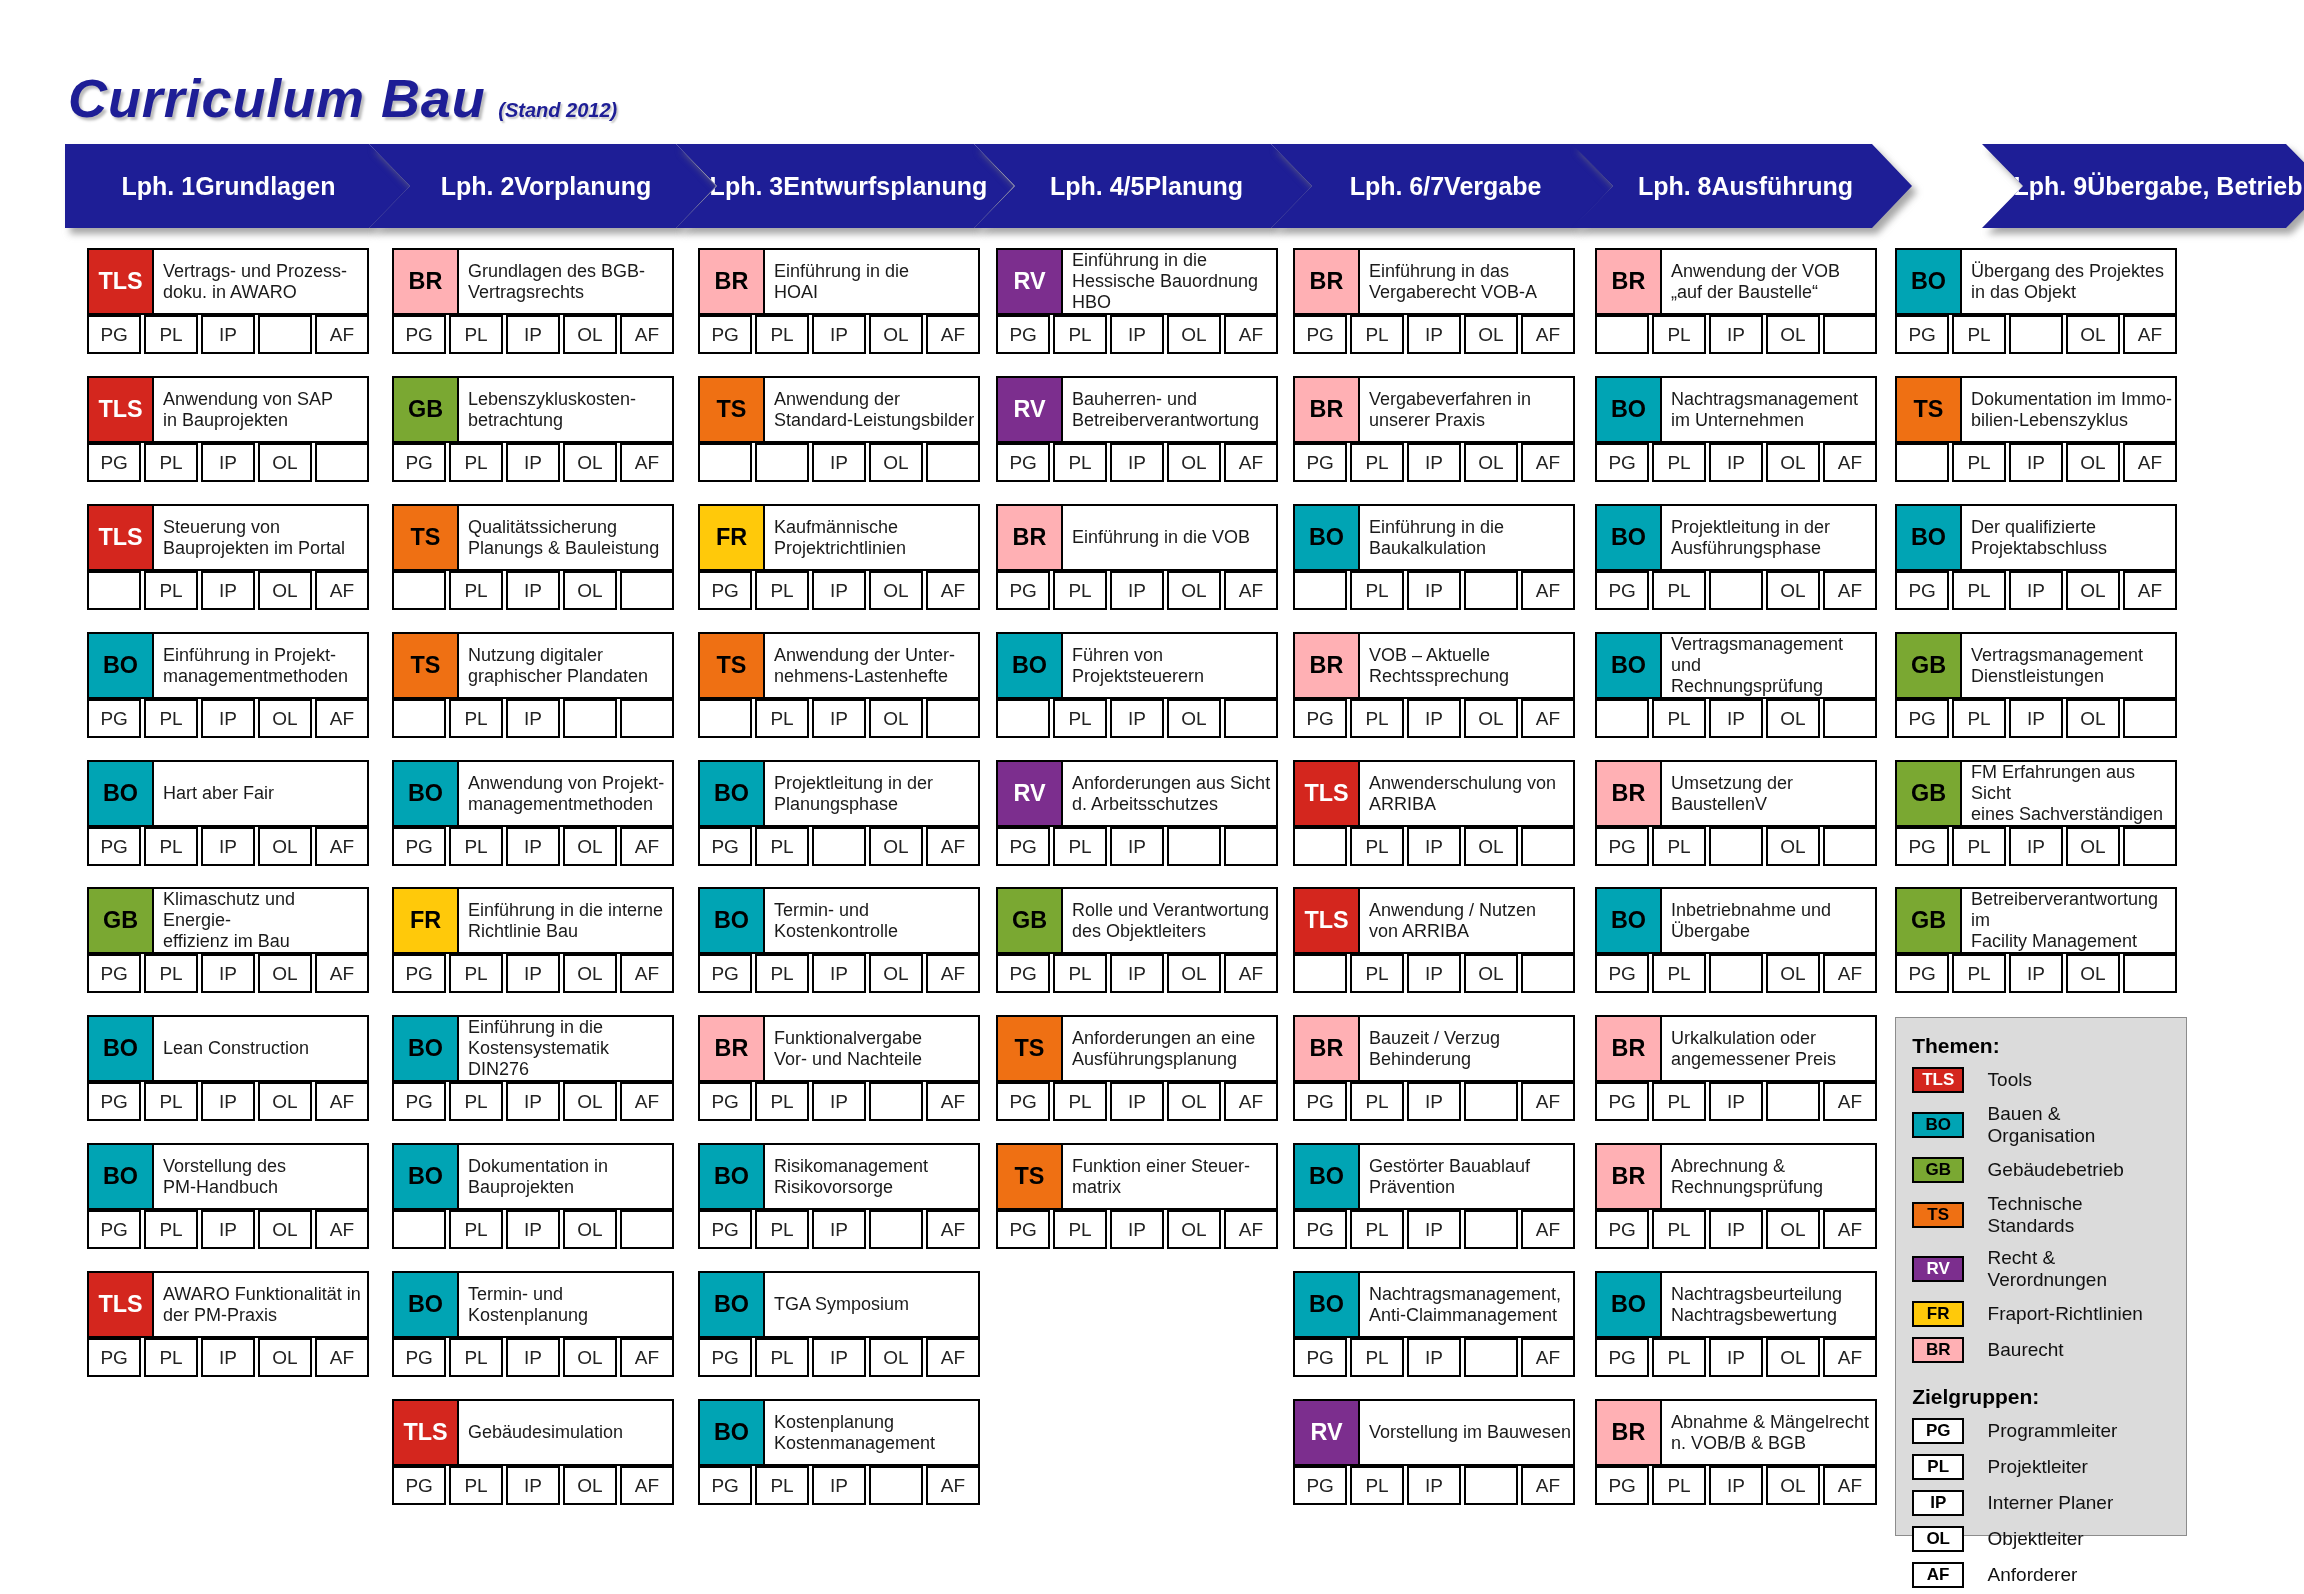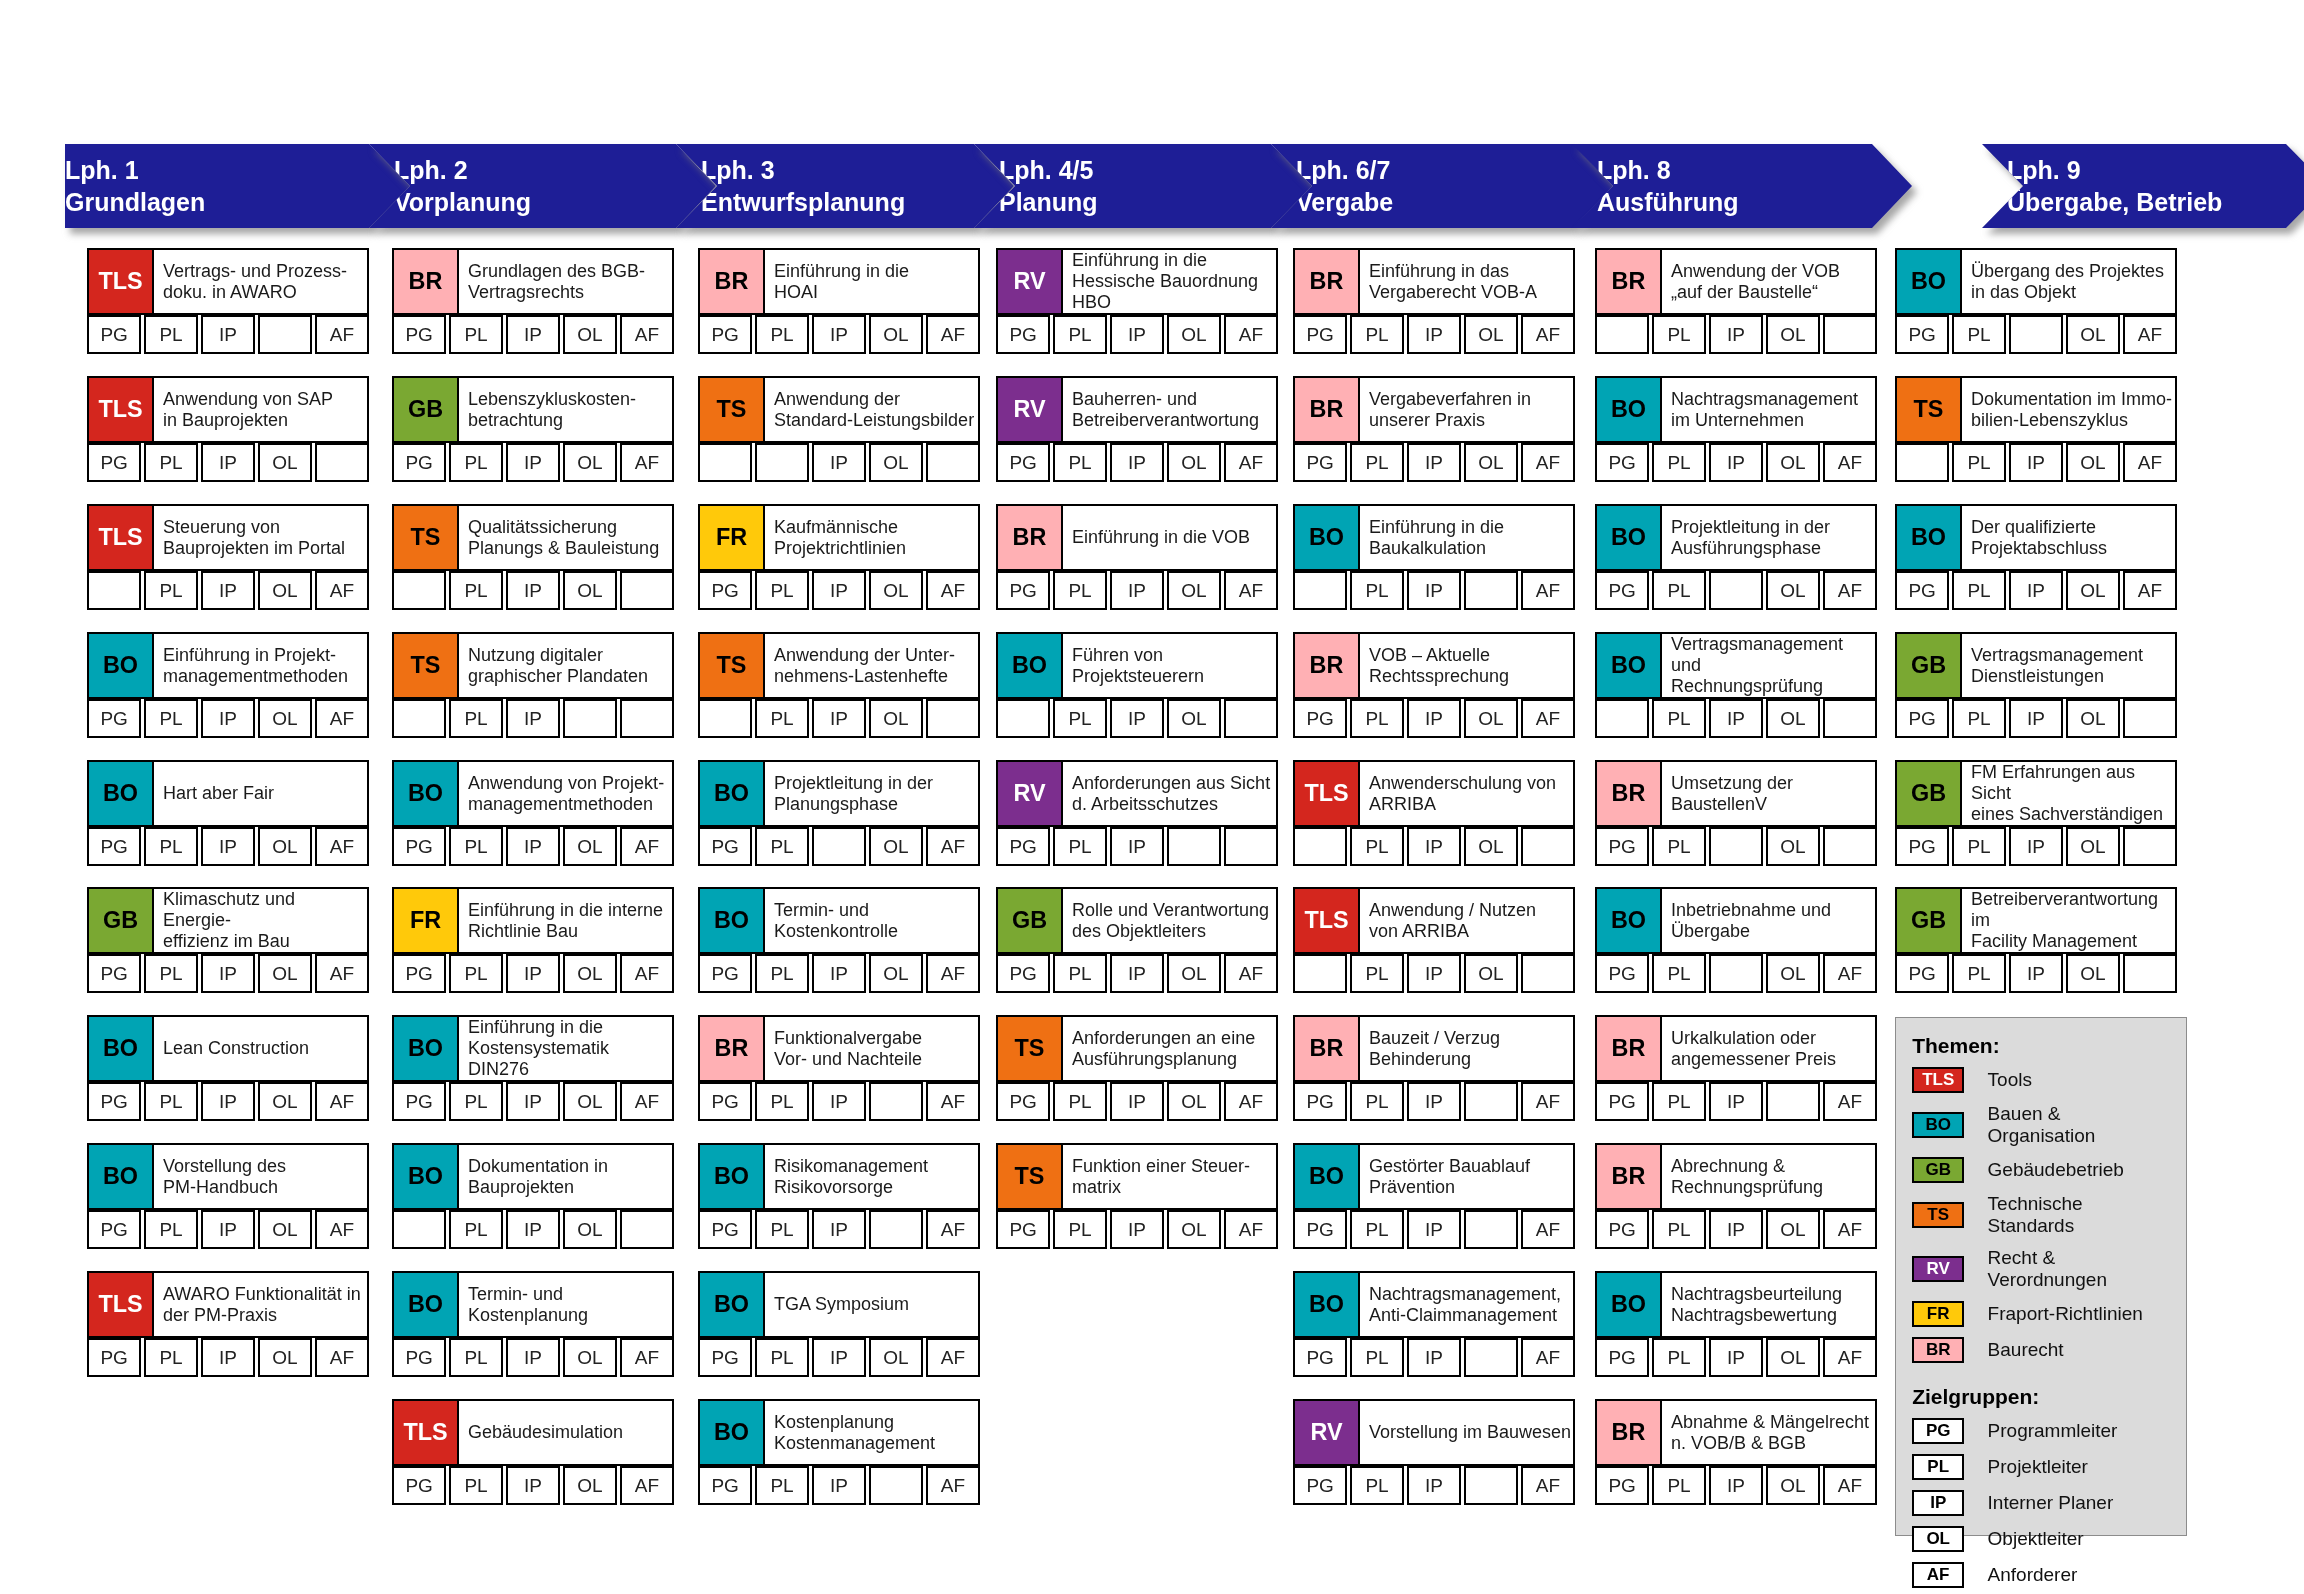--- a/index.html
+++ b/index.html
@@ -28,21 +28,21 @@
     font-size: 20px;
     color: #1e1e96;
     margin-left: 12.6px;
     text-shadow: 1.8px 1.8px 1.8px #c8c8c8;
   }
   
   .arrow-wrap { position: absolute; top: 144px; height: 84px; filter: drop-shadow(5.4px 6.3px 3.6px rgba(120,120,120,0.65)); }
   .arrow {
     width: 100%; height: 100%;
     background: #1e1e96;
-    display: flex; flex-direction: column; justify-content: center; align-items: flex-start;
+    display: flex; flex-direction: row; justify-content: center; align-items: center;
     color: #ffffff; font-weight: bold; font-size: 25px; line-height: 1.28;
     text-align: center;
   }
   
   .card { position: absolute; width: 282px; }
   .card .box { height: 67px; border: 2.7px solid #000; background: #fff; display: flex; }
   .card .tag {
     width: 65px; flex: 0 0 65px;
     border-right: 2.7px solid #000;
     display: flex; align-items: center; justify-content: center;
@@ -76,20 +76,23 @@
     border: 2.7px solid #000;
     display: flex; align-items: center; justify-content: center;
     font-weight: bold; font-size: 17px;
   }
   .legend-label { margin-left: 23.4px; font-size: 19px; color: #111; }
 </style>
 </head>
 <body>
 
 <div class="canvas">
+  <div class="titlebar">
+    <span class="main-title">Curriculum Bau</span><span class="subtitle">(Stand 2012)</span>
+  </div>
 
   <div id="arrows">
       <div class="arrow-wrap" style="left: 65px; width: 345px;">
         <div class="arrow" style="clip-path: polygon(0px 0px, 304px 0px, 345px 42px, 304px 84px, 0px 84px); padding-right: 18px;">
           <div>Lph. 1</div>
           <div>Grundlagen</div>
         </div>
       </div>
       <div class="arrow-wrap" style="left: 369px; width: 347px;">
         <div class="arrow" style="clip-path: polygon(0px 0px, 307px 0px, 347px 42px, 307px 84px, 0px 84px, 41px 42px); padding-left: 25px; padding-right: 18px;">

